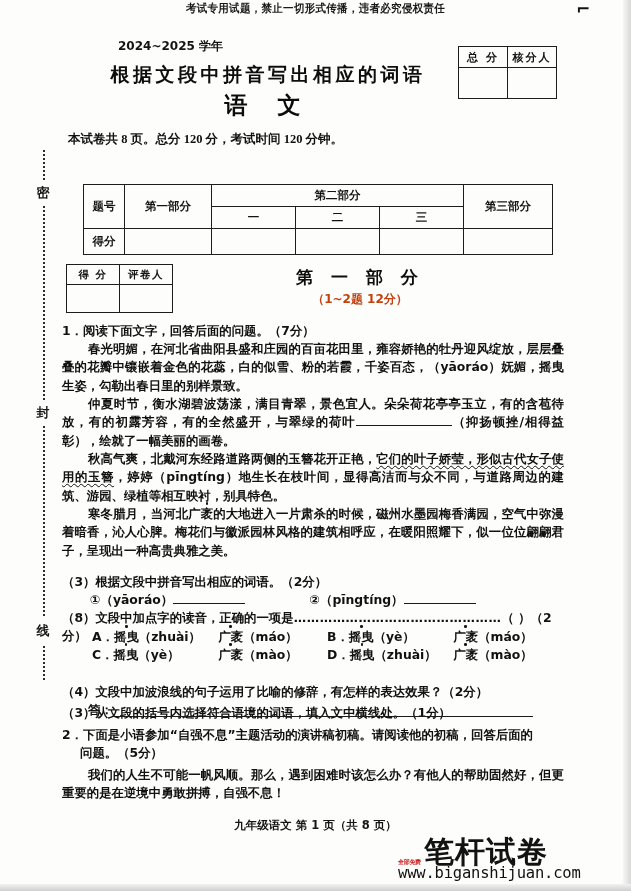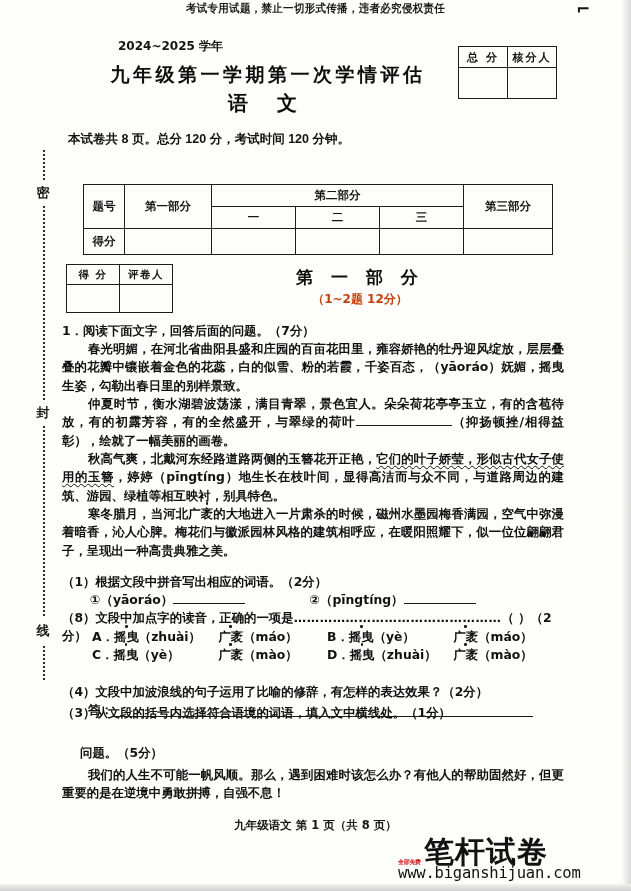--- a/index.html
+++ b/index.html
@@ -110,34 +110,34 @@
     letter-spacing: 3.5px;
     color: #0d0d0d;
     font-family: "DejaVu Sans", sans-serif;
   }
   .subject-title {
     position: absolute;
     left: 88px;
     top: 90px;
     width: 360px;
     text-align: center;
-    font-size: 20px;
+    font-size: 23px;
     font-weight: bold;
     letter-spacing: 11px;
     color: #0b0b0b;
     font-family: "DejaVu Sans", sans-serif;
   }
   .exam-note {
     position: absolute;
     left: 68px;
     top: 131px;
     font-size: 12.5px;
     font-weight: bold;
     color: #121212;
-    font-family: Liberation Sans, sans-serif;
+    font-family: Liberation Serif, serif;
   }
 
   
   .total-box {
     position: absolute;
     left: 458px;
     top: 46px;
     border: 1.6px solid #1d1d1d;
     border-collapse: collapse;
   }
@@ -378,21 +378,21 @@
   <div class="corner-mark">⌐</div>
 
   <div class="seal-col">
     <div class="seal-dotline"></div>
     <div class="seal-char c0">密</div>
     <div class="seal-char c1">封</div>
     <div class="seal-char c2">线</div>
   </div>
 
   <div class="year-line">2024~2025 学年</div>
-  <div class="main-title">九年级第一学期第一次学情评估</div>
+  <div class="main-title">根据文段中拼音写出相应的词语</div>
   <div class="subject-title">语 文</div>
   <div class="exam-note">本试卷共 8 页。总分 120 分，考试时间 120 分钟。</div>
 
   <table class="total-box">
     <tbody>
         <tr>
       <td class="head">总  分</td>
       <td class="head">核分人</td>
     </tr>
     <tr>
@@ -453,21 +453,21 @@
   </div>
 
   <div class="para" style="top:505px;">
     <span>寒冬腊月，当河北广</span><span class="dotchar">袤</span><span>的大地进入一片肃杀的时候，磁州水墨园梅香满园，空气中弥漫着暗香，沁人心脾。梅花们与徽派园林风格的建筑相呼应，在暖阳照耀下，似一位位翩翩君子，呈现出一种高贵典雅之美。</span>
   </div>
 
   <div class="para" style="top:450px;">
     <span>秋高气爽，北戴河东经路道路两侧的玉簪花开正艳，</span><span class="u-wave">它们的叶子娇莹，形似古代女子使用的玉簪</span><span>，婷婷（pīngtíng）地生长在枝叶间，显得高洁而与众不同，与道路周边的建筑、游园、绿植等相互映衬，别具特色。</span>
   </div>
 
-  <div class="sub-q" style="top:573px;">（1）根据文段中拼音写出相应的词语。（2分）</div>
+  <div class="sub-q" style="top:573px;">（3）根据文段中拼音写出相应的词语。（2分）</div>
 
   <div class="sub-q" style="top:591px; left:90px; width:474px;">
     <span>①（yāoráo）</span><span class="fill-blank" style="width:72px;"></span>
     <span style="display:inline-block;width:60px;"></span><span>②（pīngtíng）</span><span class="fill-blank" style="width:72px;"></span>
   </div>
 
   <div class="sub-q" style="top:609px;">
     <span>（8）文段中加点字的读音，正确的一项是</span><span class="leader">…………………………………………</span><span>（     ）（2分）</span>
   </div>
 
@@ -501,20 +501,21 @@
     </div>
   </div>
 
   <div class="sub-q" style="top:704px;">（3）从文段的括号内选择符合语境的词语，填入文中横线处。（1分）</div>
   <div class="sub-q" style="top:683px;">（4）文段中加波浪线的句子运用了比喻的修辞，有怎样的表达效果？（2分）</div>
 
   <div class="answer-line" style="top:702px;">
     <span>答：</span><span class="answer-rule"></span>
   </div>
 
+  <div class="sub-q" style="top:726px;">2．下面是小语参加“自强不息”主题活动的演讲稿初稿。请阅读他的初稿，回答后面的</div>
   <div class="sub-q" style="top:744px; left:80px;">问题。（5分）</div>
 
   <div class="para" style="top:766px;">我们的人生不可能一帆风顺。那么，遇到困难时该怎么办？有他人的帮助固然好，但更重要的是在逆境中勇敢拼搏，自强不息！</div>
 
   <div class="footer">九年级语文  第 1 页（共 8 页）</div>
 
   <div class="wm">
     <div class="wm-cn">笔杆试卷</div>
     <div class="wm-badge">全部免费</div>
     <div class="wm-url">www.biganshijuan.com</div>

